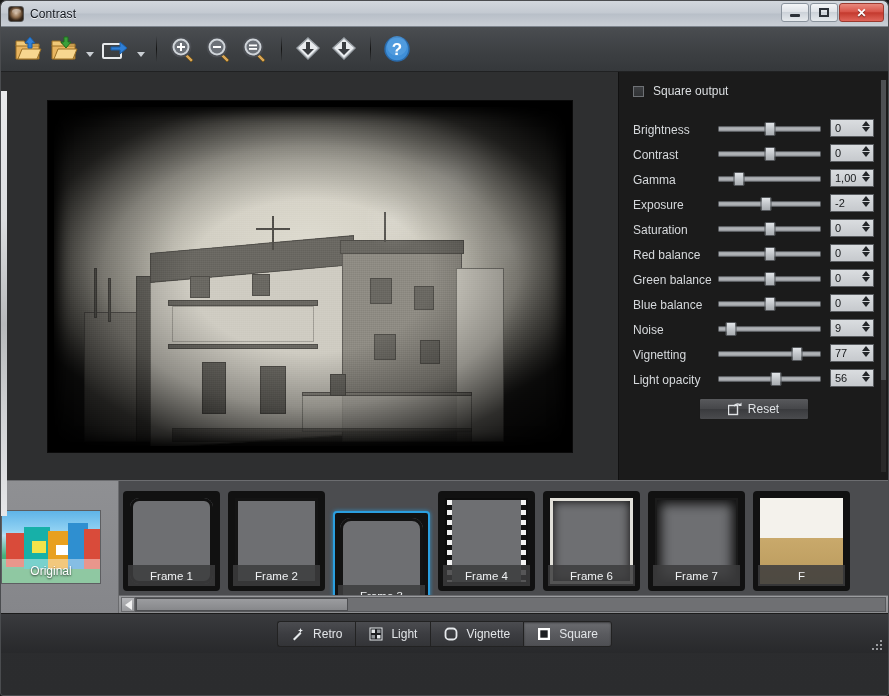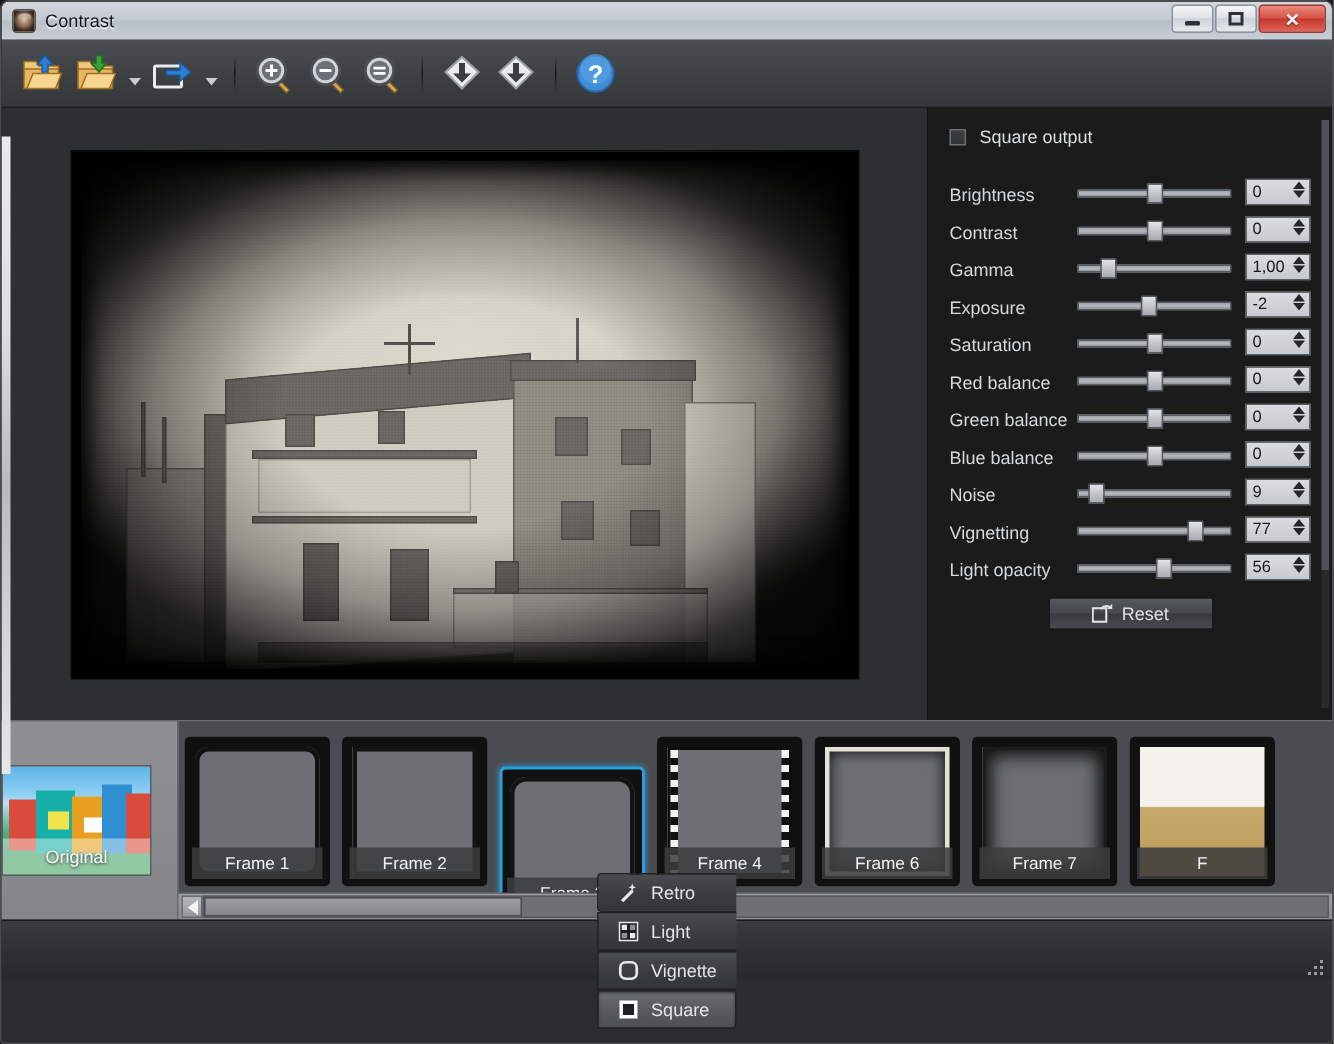--- a/index.html
+++ b/index.html
@@ -273,21 +273,21 @@
     border:1px solid #4d4e51; cursor: default;
   }
 
   
   .tabbar {
     height: 40px; display:flex; align-items:center; justify-content:center; gap:0;
     background: linear-gradient(180deg,#3a3b3e 0%, #2f3033 55%, #28292b 100%);
     border-top: 1px solid #1b1b1b;
     position: relative;
   }
-  .tabs { display:flex;flex-direction:column; }
+  .tabs { display:flex; }
   .tab {
     height: 26px; padding: 0 13px; display:flex; align-items:center; gap:8px;
     background: linear-gradient(180deg,#4b4c50 0%, #3c3d41 50%, #333437 100%);
     border: 1px solid #222; border-right-width: 0;
     color:#e2e5e8; font-size: 12px; cursor: default;
   }
   .tab:first-child { border-radius: 3px 0 0 3px; }
   .tab:last-child { border-right-width: 1px; border-radius: 0 3px 3px 0; }
   .tab.active {
     background: linear-gradient(180deg,#6b6c70 0%, #5a5b5f 50%, #4e4f53 100%);

